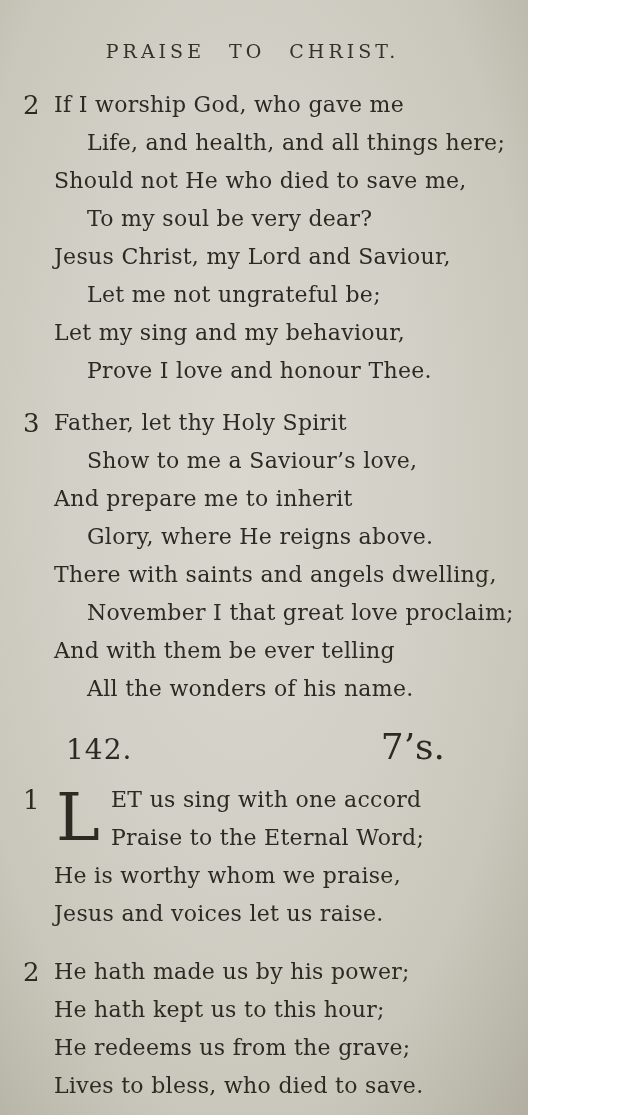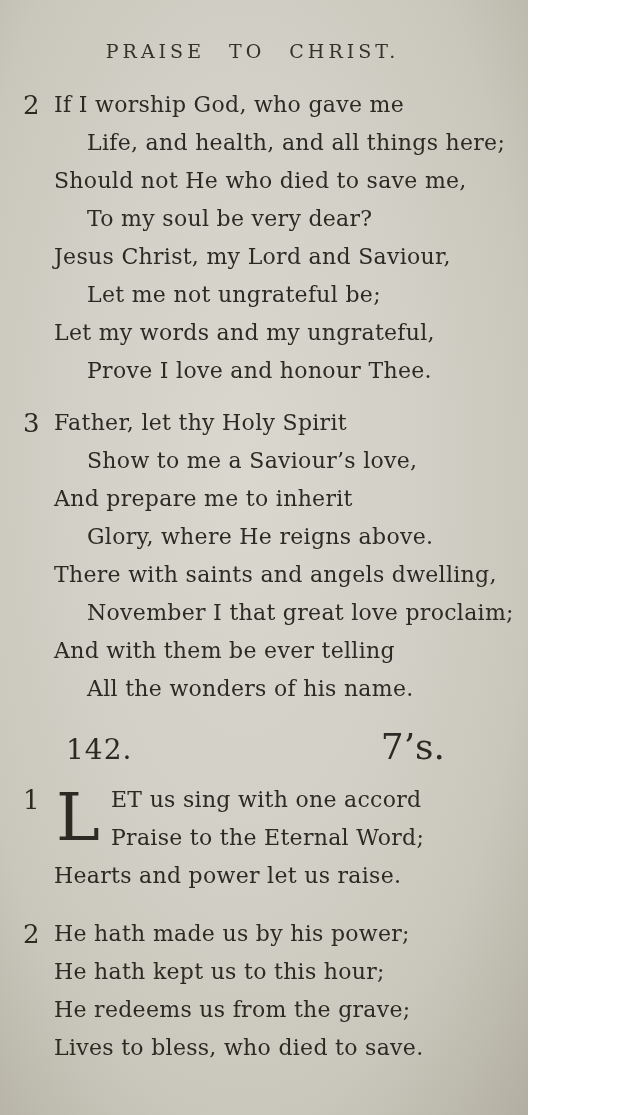--- a/index.html
+++ b/index.html
@@ -76,21 +76,21 @@
     <div class="page-header">PRAISE TO CHRIST.</div>
 
     <div class="verse">
       <span class="verse-num">2</span>
       <div class="line">If I worship God, who gave me</div>
       <div class="line indent">Life, and health, and all things here;</div>
       <div class="line">Should not He who died to save me,</div>
       <div class="line indent">To my soul be very dear?</div>
       <div class="line">Jesus Christ, my Lord and Saviour,</div>
       <div class="line indent">Let me not ungrateful be;</div>
-      <div class="line">Let my words and my ungrateful,</div>
+      <div class="line">Let my sing and my behaviour,</div>
       <div class="line indent">Prove I love and honour Thee.</div>
     </div>
 
     <div class="verse">
       <span class="verse-num">3</span>
       <div class="line">Father, let thy Holy Spirit</div>
       <div class="line indent">Show to me a Saviour’s love,</div>
       <div class="line">And prepare me to inherit</div>
       <div class="line indent">Glory, where He reigns above.</div>
       <div class="line">There with saints and angels dwelling,</div>
@@ -104,21 +104,22 @@
       <span class="hymn-meter">7’s.</span>
     </div>
 
     <div class="verse gap-lg">
       <span class="verse-num">1</span>
       <div class="dropcap-block">
         <span class="dropcap">L</span>
         <div class="line">ET us sing with one accord</div>
         <div class="line">Praise to the Eternal Word;</div>
       </div>
-      <div class="line">Hearts and power let us raise.</div>
+      <div class="line">He is worthy whom we praise,</div>
+      <div class="line">Jesus and voices let us raise.</div>
     </div>
 
     <div class="verse">
       <span class="verse-num">2</span>
       <div class="line">He hath made us by his power;</div>
       <div class="line">He hath kept us to this hour;</div>
       <div class="line">He redeems us from the grave;</div>
       <div class="line">Lives to bless, who died to save.</div>
     </div>
 

